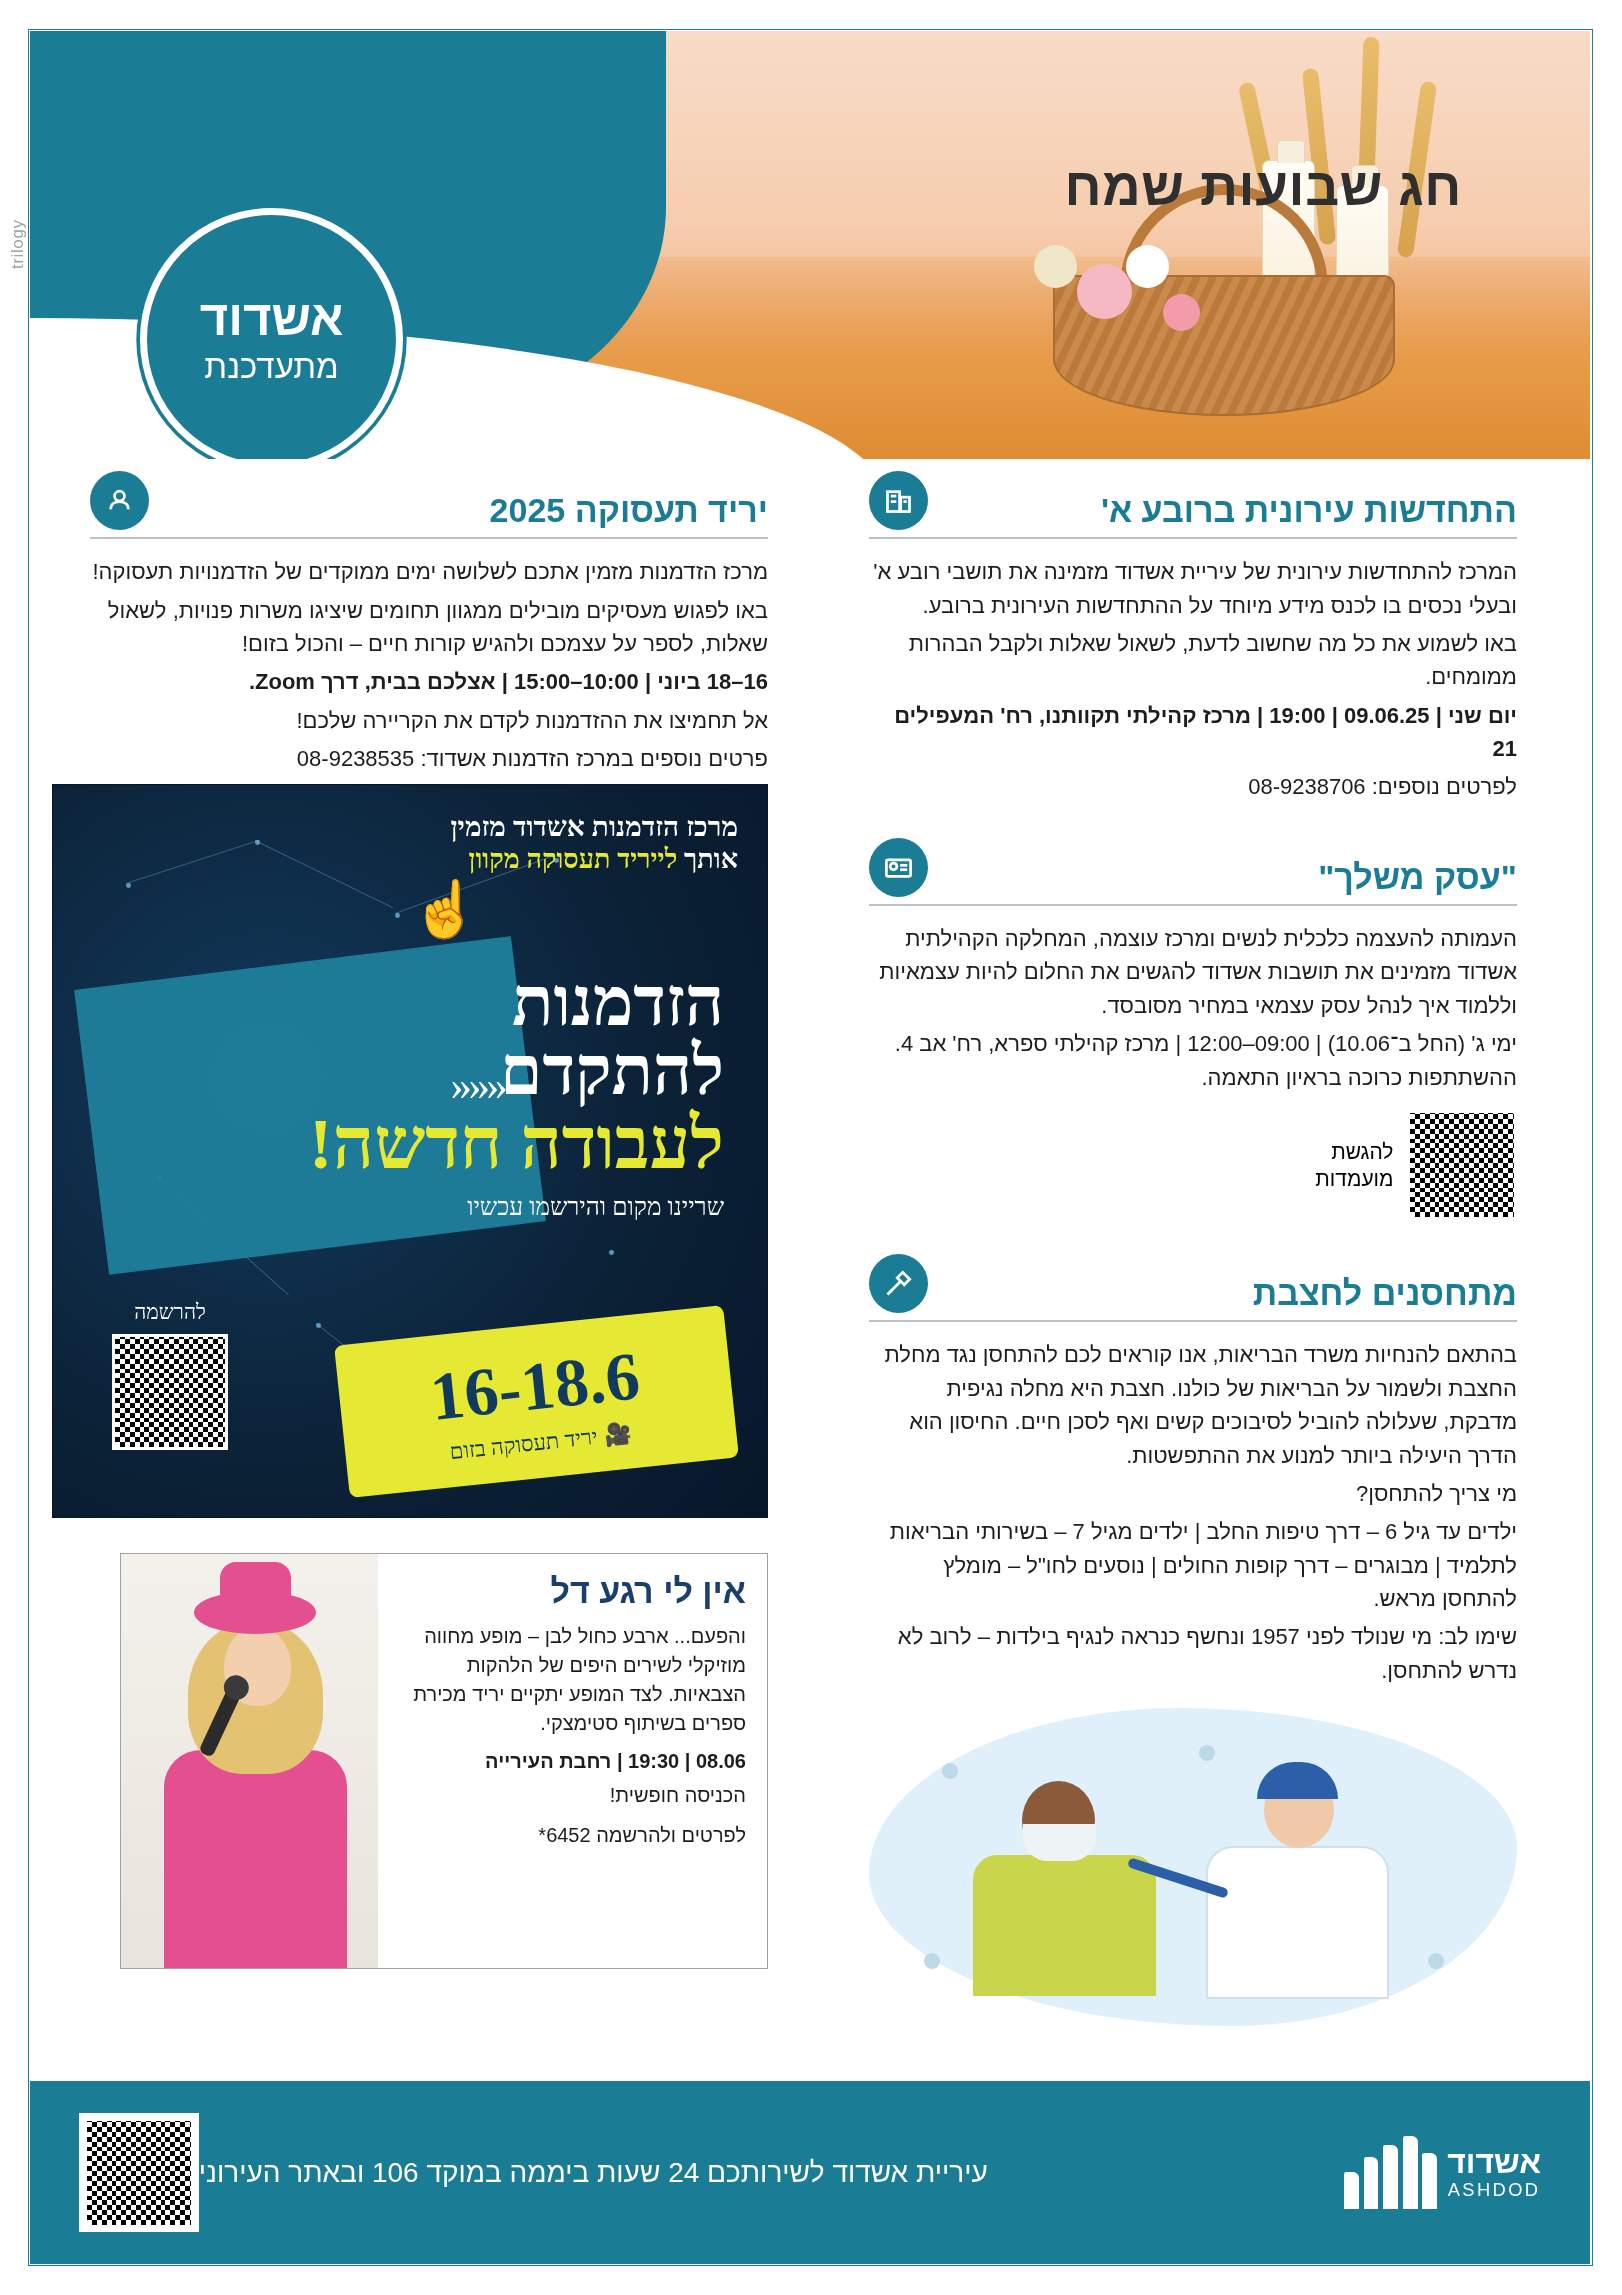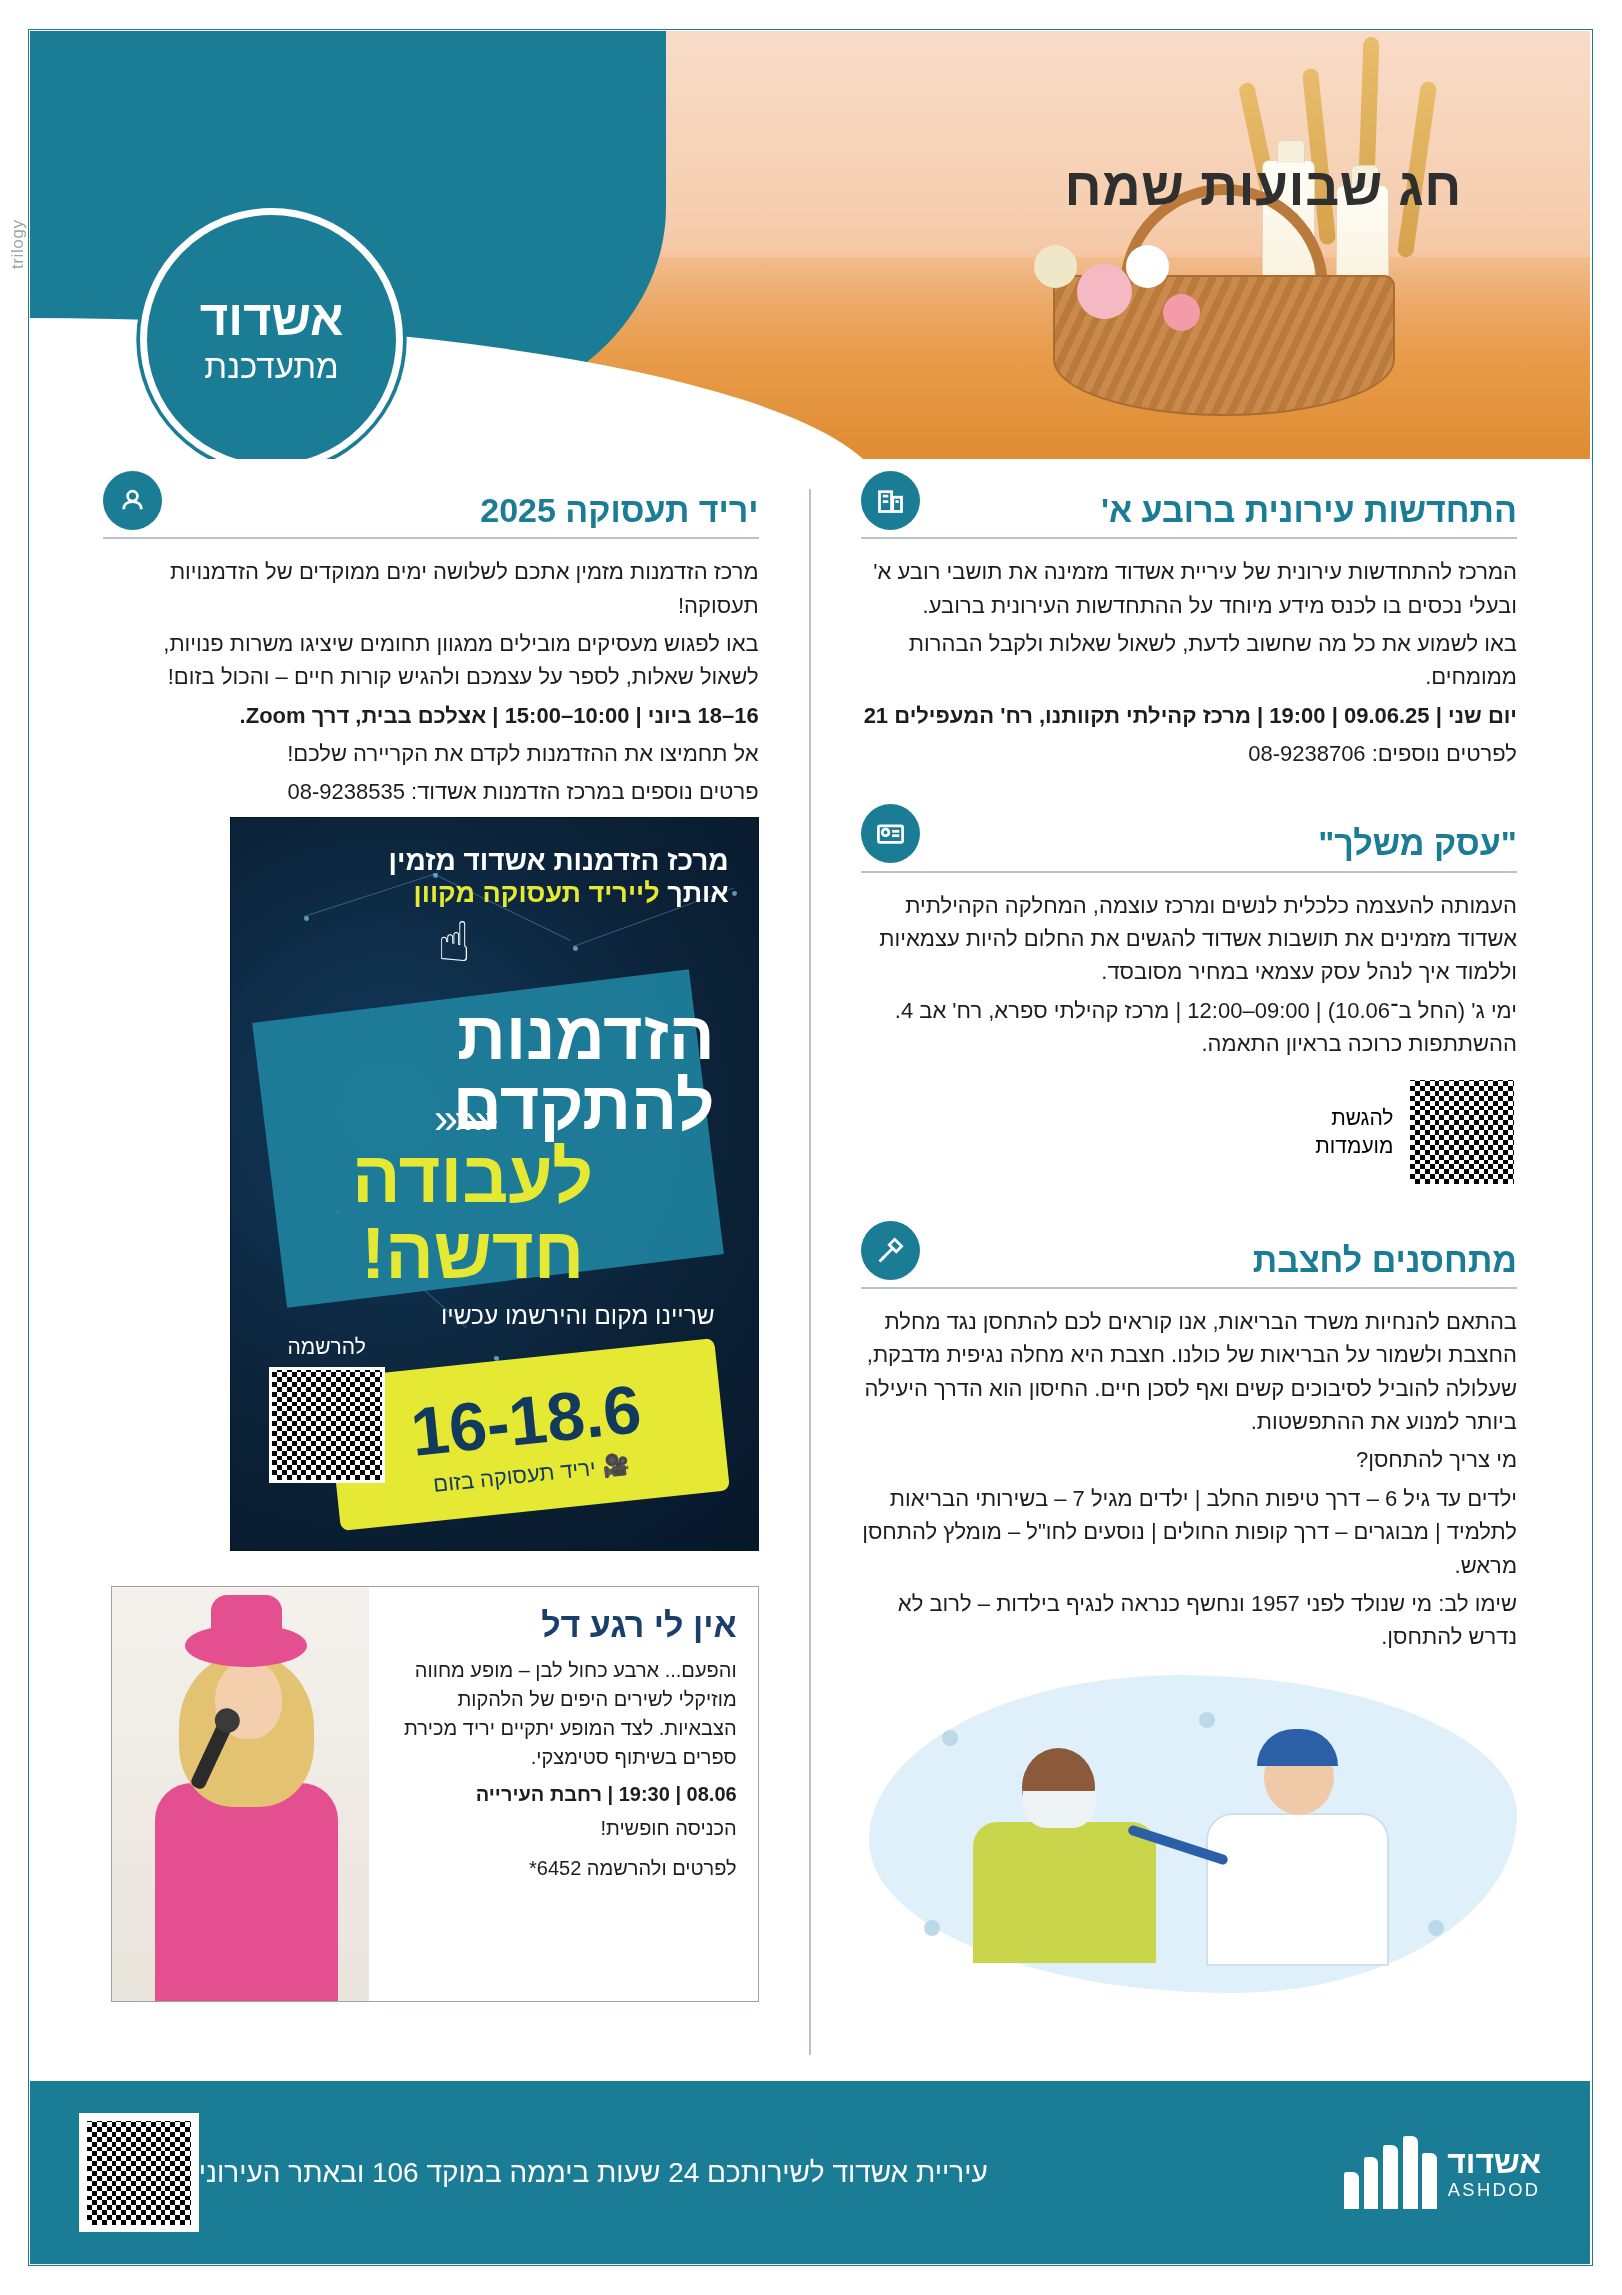--- a/index.html
+++ b/index.html
@@ -182,25 +182,26 @@
     line-height: 1.52;
     color: #1d1d1d;
     margin-bottom: 4.9px;
   }
   .para b, .b { font-weight: bold; }
   .sec-block { margin-bottom: 34px; }
 
   
   .poster {
     position: relative;
-    width: 529px; height: 734px;
+    width: 716px; height: 734px;
     margin-top: 8.6px;
     background: radial-gradient(circle at 30% 40%, #123a5c 0%, #0b2136 60%, #07172a 100%);
     overflow: hidden;
     border: 0.6px solid #07172a;
+    font-family: Liberation Serif, serif;
   }
   .poster .net-dot {
     position: absolute; width: 4.9px; height: 4.9px; border-radius: 50%;
     background: rgba(120,190,230,.75);
   }
   .poster .net-line {
     position: absolute; height: 0.6px; background: rgba(120,190,230,.35); transform-origin: left center;
   }
   .poster .ptop {
     position: absolute; right: 29px; top: 24.5px; text-align: right; z-index: 5;
@@ -226,21 +227,21 @@
   .hand-icon { position: absolute; right: 287px; top: 92px; z-index: 7; font-size: 55px; color: #ffffff; }
   .poster .yellowbox {
     position: absolute; right: 35px; bottom: 39px;
     width: 391px; height: 153px;
     background: #e6e934; border-radius: 8.6px;
     display:flex; flex-direction: column; align-items: center; justify-content: center;
     transform: rotate(-6deg);
   }
   .poster .yellowbox .dates { font-size: 68px; font-weight: bold; color: #123a5c; direction: ltr;}
   .poster .yellowbox .sub { font-size: 22px; color:#123a5c; margin-top: 3.7px; display:flex; gap:7.3px; align-items:center;}
-  .poster .qrwrap { position: absolute; left: 38px; bottom: 67px; text-align: center; }
+  .poster .qrwrap { position: absolute; left: 59px; bottom: 67px; text-align: center; }
   .poster .qrwrap .lbl { color:#ffffff; font-size: 21px; margin-bottom: 8.6px;}
   .qr {
     background-image:
       repeating-linear-gradient(90deg,#000 0 4.9px,#fff 4.9px 9.8px),
       repeating-linear-gradient(0deg,#000 0 4.9px,#fff 4.9px 9.8px);
     background-blend-mode: difference;
     background-color: #fff;
     border: 3.7px solid #fff;
   }
   .qr.med   { width: 110px; height: 110px; }

